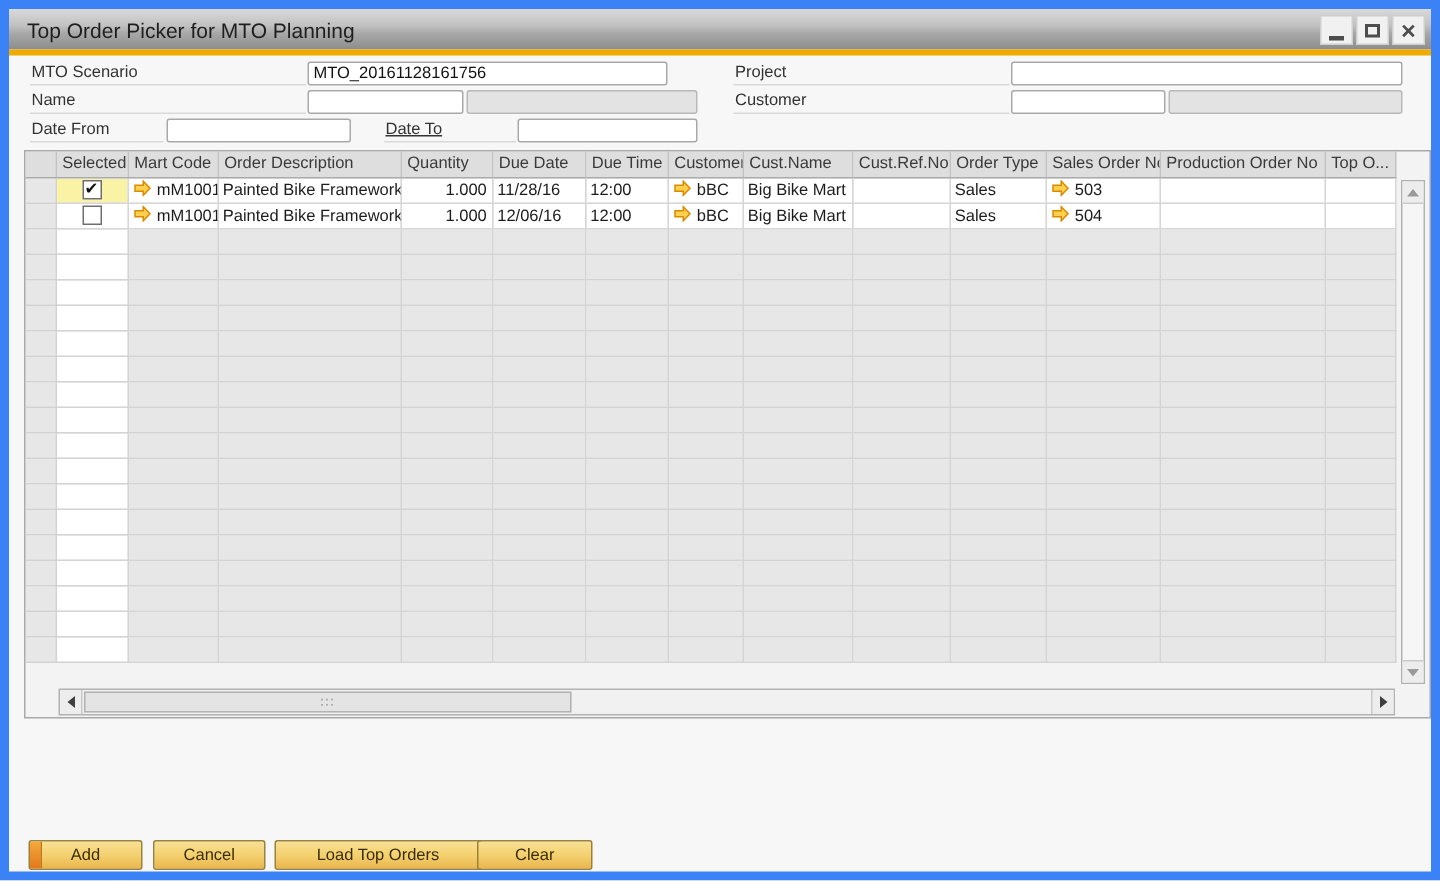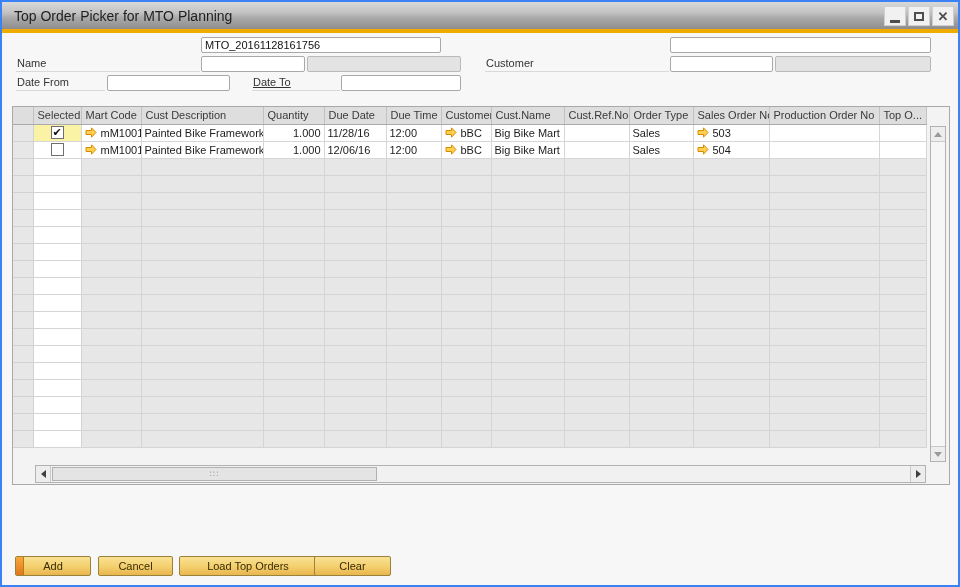--- a/index.html
+++ b/index.html
@@ -1,19 +1,19 @@
 <!DOCTYPE html>
 <html><head>
 <meta charset="utf-8">
 <style>
   html,body{margin:0;padding:0;background:#fff;}
   *{box-sizing:border-box;}
   .window{
     position:relative;width:960px;height:587px;
-    border:2px solid #3b82f6;background:#f7f7f7;
+    border:6px solid #3b82f6;background:#f7f7f7;
     font-family:"Liberation Sans",sans-serif;overflow:hidden;
   }
   
   .titlebar{
     position:absolute;left:0;top:0;right:0;height:27px;
     background:linear-gradient(#d9d9d9 0%,#c2c2c2 40%,#a8a8a8 60%,#8d8d8d 100%);
     display:flex;align-items:center;
   }
   .title-text{margin-left:12px;font-size:14px;color:#1f1f1f;}
   .win-controls{position:absolute;right:4px;top:4px;display:flex;gap:2px;}
@@ -31,21 +31,21 @@
     border-bottom:1px solid #d9d9d9;padding-left:1px;
   }
   .fld-input{
     position:absolute;height:16px;border:1px solid #a9a9a9;border-radius:2px;
     background:#fff;font-family:"Liberation Sans",sans-serif;font-size:11px;
     color:#111;padding:0 3px;outline:none;
   }
   .fld-input.gray{background:#e3e3e3;border-color:#b9b9b9;}
   
   .grid-wrap{
-    position:absolute;left:10px;top:104px;width:938px;height:379px;
+    position:absolute;left:10px;top:94px;width:938px;height:379px;
     border:1px solid #a9a9a9;background:#f3f3f3;
   }
   table.grid{border-collapse:collapse;table-layout:fixed;width:913px;}
   table.grid th{
     height:17px;background:#dedede;font-size:11px;font-weight:normal;color:#3a3a3a;
     text-align:left;padding:0 4px;border-right:1px solid #c2c2c2;
     border-bottom:1px solid #ababab;overflow:hidden;white-space:nowrap;
   }
   table.grid td{
     height:17px;font-size:11px;color:#1c1c1c;padding:0 3px;
@@ -118,22 +118,24 @@
       <div class="win-btn">
           <div class="ic-max"></div>
         </div>
       <div class="win-btn">
           <span class="ic-close">✕</span>
         </div>
     </div>
   </div>
   <div class="accent"></div>
 
+  <div class="fld-label" style="left:14px;top:36px;width:184px;">MTO Scenario</div>
   <input class="fld-input" style="left: 199px; top: 35px; width: 240px;" value="MTO_20161128161756">
 
+  <div class="fld-label" style="left:483px;top:36px;width:184px;">Project</div>
   <input class="fld-input" style="left: 668px; top: 35px; width: 261px;" value="">
 
   <div class="fld-label" style="left:14px;top:55px;width:184px;">Name</div>
   <input class="fld-input" style="left: 199px; top: 54px; width: 104px;" value="">
   <input class="fld-input gray" style="left: 305px; top: 54px; width: 154px;" disabled="" value="">
 
   <div class="fld-label" style="left:483px;top:55px;width:184px;">Customer</div>
   <input class="fld-input" style="left: 668px; top: 54px; width: 103px;" value="">
   <input class="fld-input gray" style="left: 773px; top: 54px; width: 156px;" disabled="" value="">
 
@@ -159,21 +161,21 @@
           <col style="width:64px">
           <col style="width:76px">
         <col style="width:110px">
           <col style="width:47px">
       </colgroup>
       <thead>
         <tr>
           <th class="selcol"></th>
           <th>Selected</th>
           <th>Mart Code</th>
-          <th>Cust Description</th>
+          <th>Order Description</th>
           <th>Quantity</th>
           <th>Due Date</th>
           <th>Due Time</th>
           <th>Customer</th>
           <th>Cust.Name</th>
           <th>Cust.Ref.No.</th>
           <th>Order Type</th>
           <th>Sales Order No</th>
           <th>Production Order No</th>
           <th>Top O...</th>

